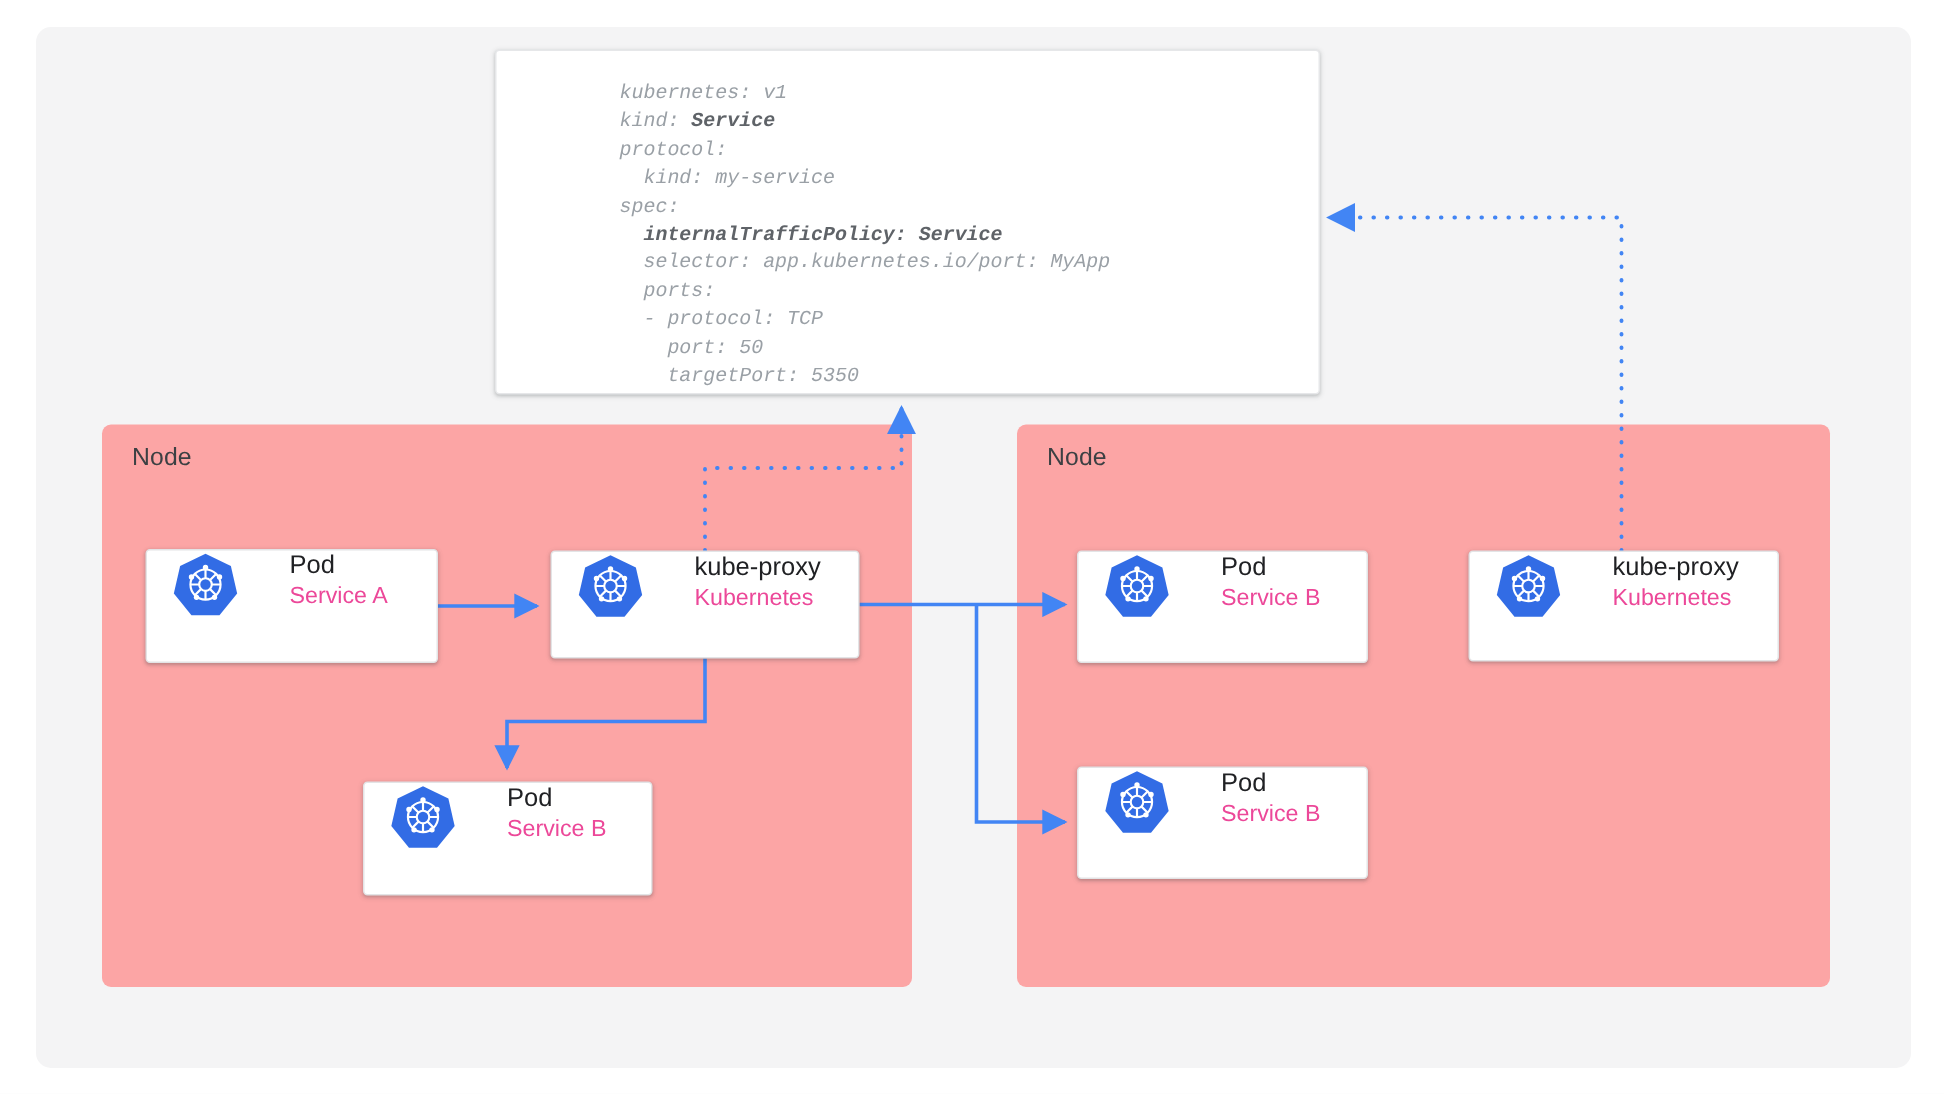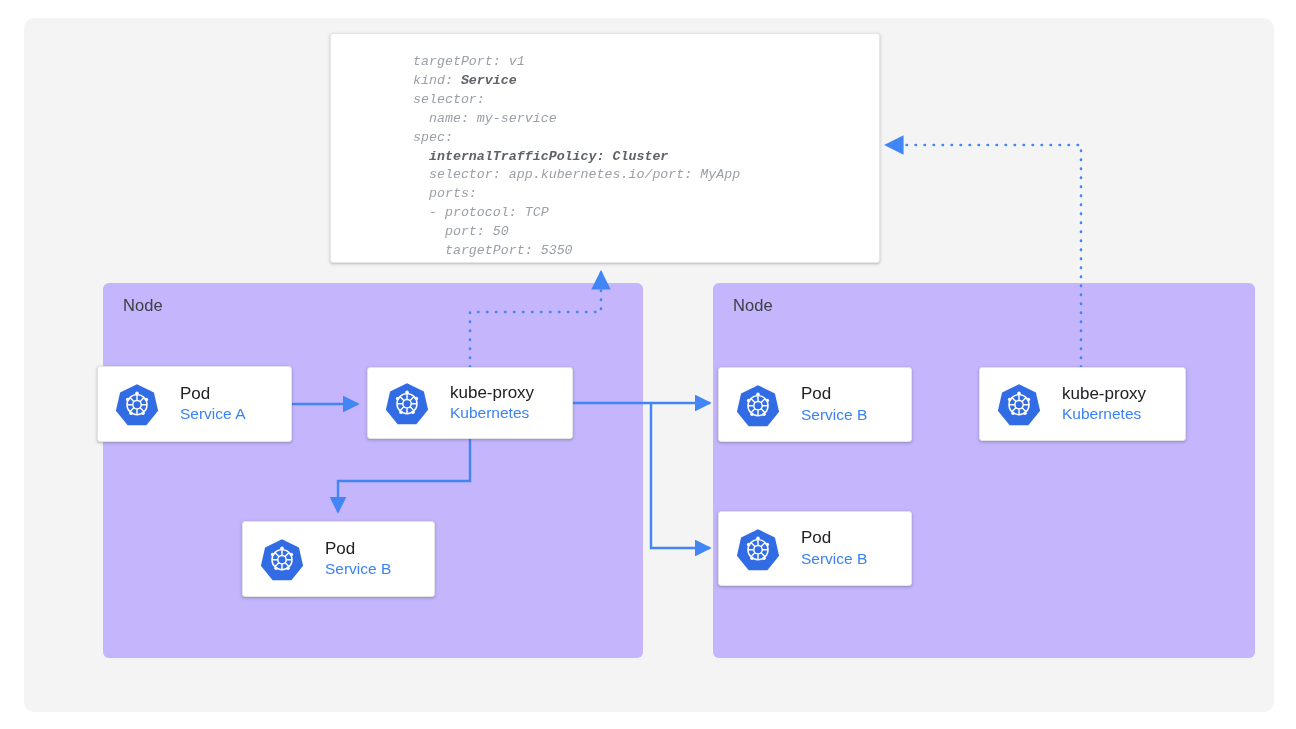--- a/index.html
+++ b/index.html
@@ -28,54 +28,54 @@
   
   #wires {
     position: absolute;
     left: 0; top: 0;
     width: 1296px; height: 729px;
     pointer-events: none;
   }
   
   .node-box {
     position: absolute;
-    background: #c4b5fd;
+    background: #fca5a5;
     border-radius: 6px;
-    margin-left: 35px;
   }
   #node-left  { left: 68px;  top: 283px; width: 540px; height: 375px; }
   #node-right { left: 678px; top: 283px; width: 542px; height: 375px; }
   .node-label {
     position: absolute;
     left: 20px; top: 13px;
     font-size: 16.5px;
     color: #3c4043;
     letter-spacing: .1px;
   }
   
   .card {
     position: absolute;
     background: #ffffff;
     border: 1px solid #e3e4e6;
     border-radius: 3px;
     box-shadow: 0 1px 2px rgba(60,64,67,.22), 0 1px 3px 1px rgba(60,64,67,.10);
     display: flex;
-    align-items: center;
+    align-items: flex-start;
     padding-left: 17px;
+    gap: 13px;
   }
   .card-icon { flex: 0 0 auto; width: 44px; height: 44px; }
   .card-text { margin-left: 21px; line-height: 1.22; }
   .card-title {
     font-size: 17px;
     color: #202124;
     white-space: nowrap;
   }
   .card-sub {
     font-size: 15.5px;
-    color: #3b82f6;
+    color: #ec4899;
     white-space: nowrap;
     margin-top: 2px;
   }
   #card-pod-a       { left: 97px;  top: 366px; width: 195px; height: 76px; }
   #card-kube-left   { left: 367px; top: 367px; width: 206px; height: 72px; }
   #card-pod-b-left  { left: 242px; top: 521px; width: 193px; height: 76px; }
   #card-pod-b1      { left: 718px; top: 367px; width: 194px; height: 75px; }
   #card-pod-b2      { left: 718px; top: 511px; width: 194px; height: 75px; }
   #card-kube-right  { left: 979px; top: 367px; width: 207px; height: 74px; }
   
@@ -133,26 +133,26 @@
     <path d="M 573 403 L 710 403" fill="none" stroke="#4285f4" stroke-width="2.4" marker-end="url(#arrowSolid)"></path>
 
     <path d="M 651 403 L 651 548 L 710 548" fill="none" stroke="#4285f4" stroke-width="2.4" stroke-linejoin="miter" marker-end="url(#arrowSolid)"></path>
 
     <path d="M 470 367 L 470 312 L 601 312 L 601 272" fill="none" stroke="#4285f4" stroke-width="2.6" stroke-linecap="round" stroke-dasharray="0.4 8.6" marker-end="url(#arrowDot)"></path>
 
     <path d="M 1081 367 L 1081 145 L 886 145" fill="none" stroke="#4285f4" stroke-width="2.6" stroke-linecap="round" stroke-dasharray="0.4 8.6" marker-end="url(#arrowDot)"></path>
   </svg>
 
   <div id="yaml-panel">
-    <pre id="yaml-code"><span>targetPort: v1</span>
+    <pre id="yaml-code"><span>kubernetes: v1</span>
 <span>kind: </span><span class="b">Service</span>
-<span>selector:</span>
-  <span>name: my-service</span>
+<span>protocol:</span>
+  <span>kind: my-service</span>
 <span>spec:</span>
-  <span class="b">internalTrafficPolicy: Cluster</span>
+  <span class="b">internalTrafficPolicy: Service</span>
   <span>selector: app.kubernetes.io/port: MyApp</span>
   <span>ports:</span>
   <span>- protocol: TCP</span>
     <span>port: 50</span>
     <span>targetPort: 5350</span></pre>
   </div>
 
   <div class="card" id="card-pod-a">
     <span class="card-icon">
       <svg viewBox="0 0 64 64" width="44" height="44" xmlns="http://www.w3.org/2000/svg">

